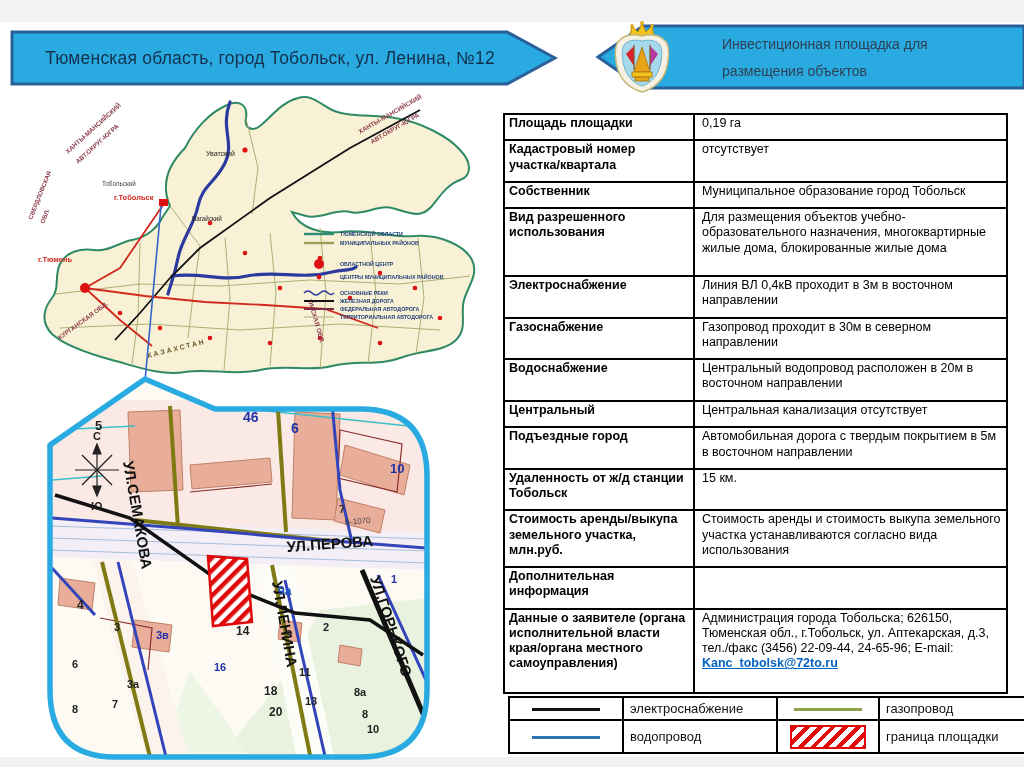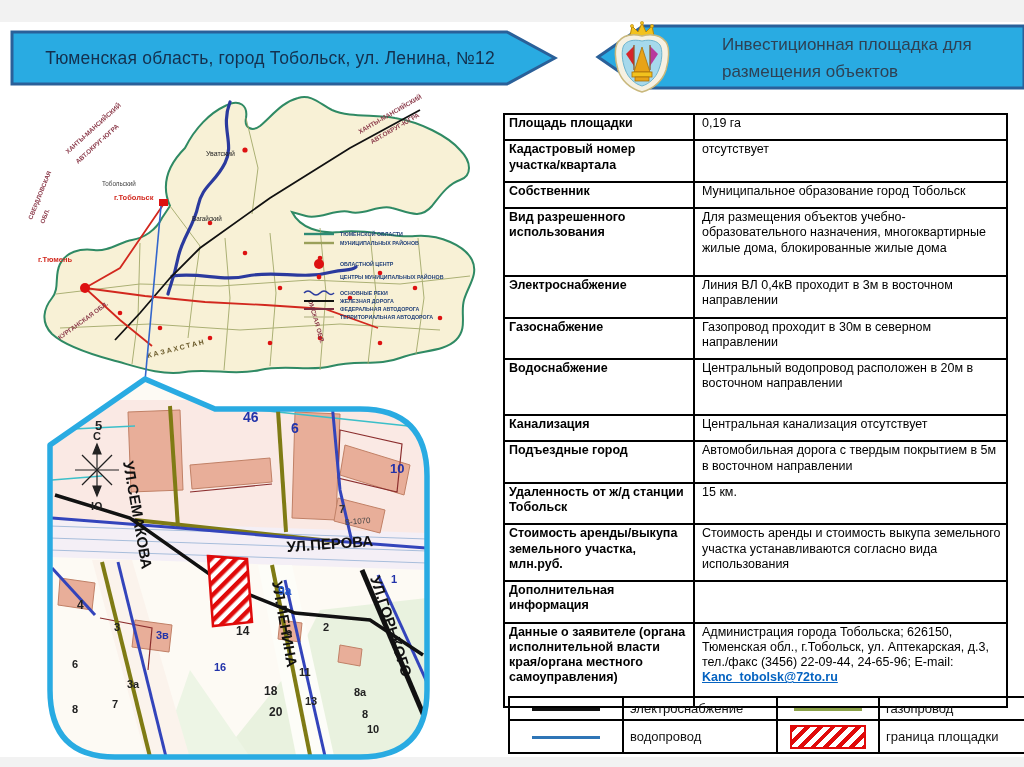--- a/index.html
+++ b/index.html
@@ -14,21 +14,21 @@
   
   .banner-left-wrap{position:absolute;left:10px;top:30px;width:548px;height:56px;}
   .banner-left-text{
     position:absolute;left:20px;top:0;width:480px;height:56px;
     display:flex;align-items:center;justify-content:center;
     font-size:17.5px;color:#14304e;letter-spacing:.2px;
   }
   .banner-right-wrap{position:absolute;left:595px;top:23px;width:429px;height:68px;}
   .banner-right-text{
     position:absolute;left:722px;top:31px;width:290px;
-    font-size:17px;color:#2e4154;line-height:27px;
+    font-size:14px;color:#2e4154;line-height:27px;
   }
   .coat-wrap{position:absolute;left:612px;top:20px;width:60px;height:74px;}
 
   
   .prop-table{
     position:absolute;left:503px;top:113px;width:505px;
     border-collapse:collapse;table-layout:fixed;
     font-size:12.5px;line-height:1.22;color:#000;
   }
   .prop-table td{
@@ -350,26 +350,26 @@
         <td class="val">Для размещения объектов учебно-образовательного назначения, многоквартирные жилые дома, блокированные жилые дома</td>
       </tr>
   <tr style="height:30px">
         <td class="lbl">Электроснабжение</td>
         <td class="val">Линия ВЛ 0,4кВ проходит в 3м в восточном  направлении</td>
       </tr>
   <tr style="height:37px">
         <td class="lbl">Газоснабжение</td>
         <td class="val">Газопровод проходит в 30м в северном направлении</td>
       </tr>
-  <tr style="height:56px">
+  <tr style="height:42px">
         <td class="lbl">Водоснабжение</td>
         <td class="val">Центральный водопровод расположен в 20м в восточном направлении</td>
       </tr>
   <tr style="height:19px">
-        <td class="lbl">Канализация</td>
+        <td class="lbl">Центральный</td>
         <td class="val">Центральная канализация отсутствует</td>
       </tr>
   <tr style="height:37px">
         <td class="lbl">Подъездные город</td>
         <td class="val">Автомобильная дорога с твердым покрытием в 5м в восточном направлении</td>
       </tr>
   <tr style="height:35px">
         <td class="lbl">Удаленность от ж/д станции Тобольск</td>
         <td class="val">15 км.</td>
       </tr>

